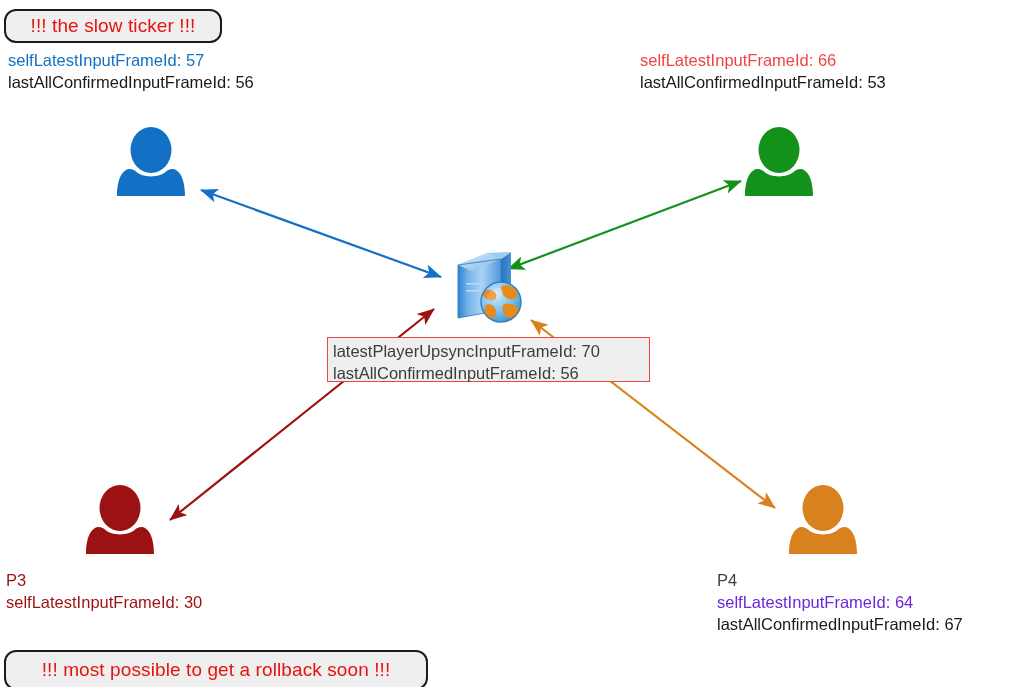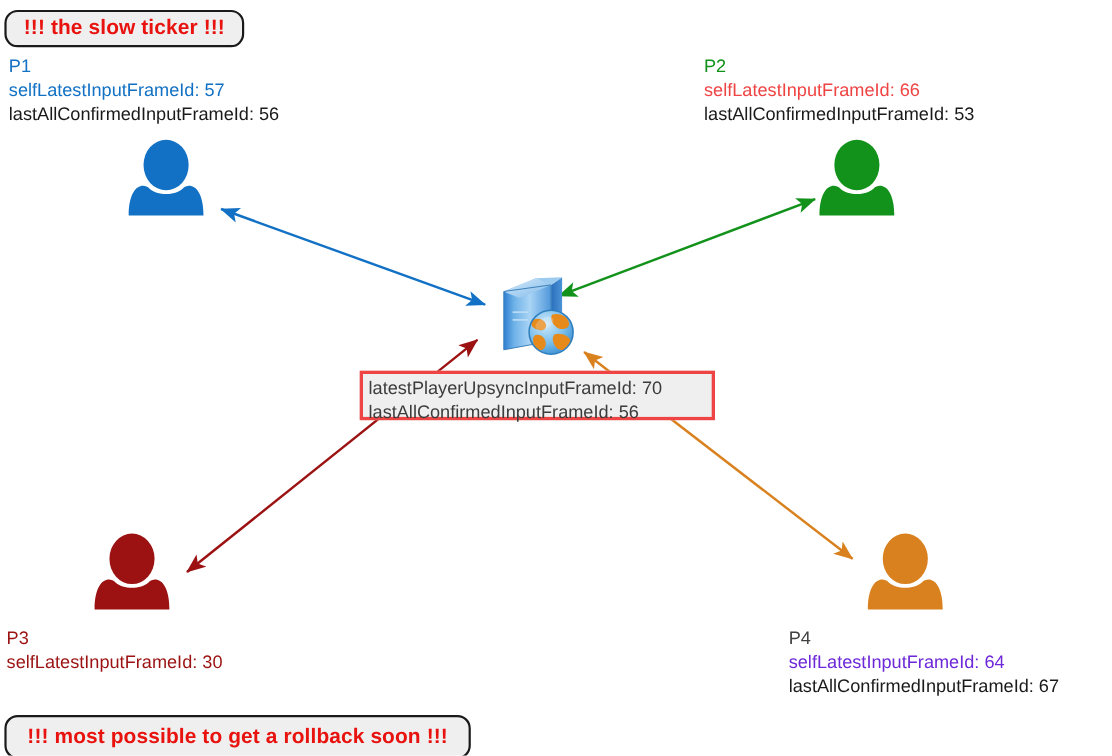--- a/index.html
+++ b/index.html
@@ -28,21 +28,21 @@
   #arrow-layer { z-index: 1; }
   #icon-layer  { z-index: 2; }
 
   .callout {
     position: absolute;
     z-index: 5;
     background: #efefef;
     border: 2px solid #1a1a1a;
     border-radius: 12px;
     color: #e8120e;
-    font-weight: bold;
+    font-weight: normal;
     font-size: 19px;
     letter-spacing: 0.1px;
     white-space: nowrap;
     display: flex;
     align-items: center;
     justify-content: center;
     box-sizing: border-box;
   }
   #callout-top {
     left: 4px;
@@ -80,21 +80,21 @@
 
   #server-label {
     position: absolute;
     z-index: 5;
     left: 327px;
     top: 337px;
     width: 323px;
     height: 45px;
     box-sizing: border-box;
     background: #efefef;
-    border: 3px solid #ef4444;
+    border: 1px solid #ef4444;
     color: #3c3c3c;
     font-size: 16.5px;
     line-height: 1.33;
     padding: 3px 5px 0 5px;
     white-space: nowrap;
   }
   #server-label span { display: block; }
 </style>
 </head>
 <body>
@@ -208,27 +208,25 @@
 
   <div class="callout" id="callout-top">
     <span>!!! the slow ticker !!!</span>
   </div>
 
   <div class="callout" id="callout-bottom">
     <span>!!! most possible to get a rollback soon !!!</span>
   </div>
 
   <div class="player-block" id="p1-block">
-    <span class="pname" style="color:#1271c4">P1</span>
     <span class="pself" style="color:#1271c4">selfLatestInputFrameId: 57</span>
     <span class="plast">lastAllConfirmedInputFrameId: 56</span>
   </div>
 
   <div class="player-block" id="p2-block">
-    <span class="pname" style="color:#12921b">P2</span>
     <span class="pself" style="color:#ef4444">selfLatestInputFrameId: 66</span>
     <span class="plast">lastAllConfirmedInputFrameId: 53</span>
   </div>
 
   <div class="player-block" id="p3-block">
     <span class="pname" style="color:#9c1212">P3</span>
     <span class="pself" style="color:#9c1212">selfLatestInputFrameId: 30</span>
   </div>
 
   <div class="player-block" id="p4-block">

